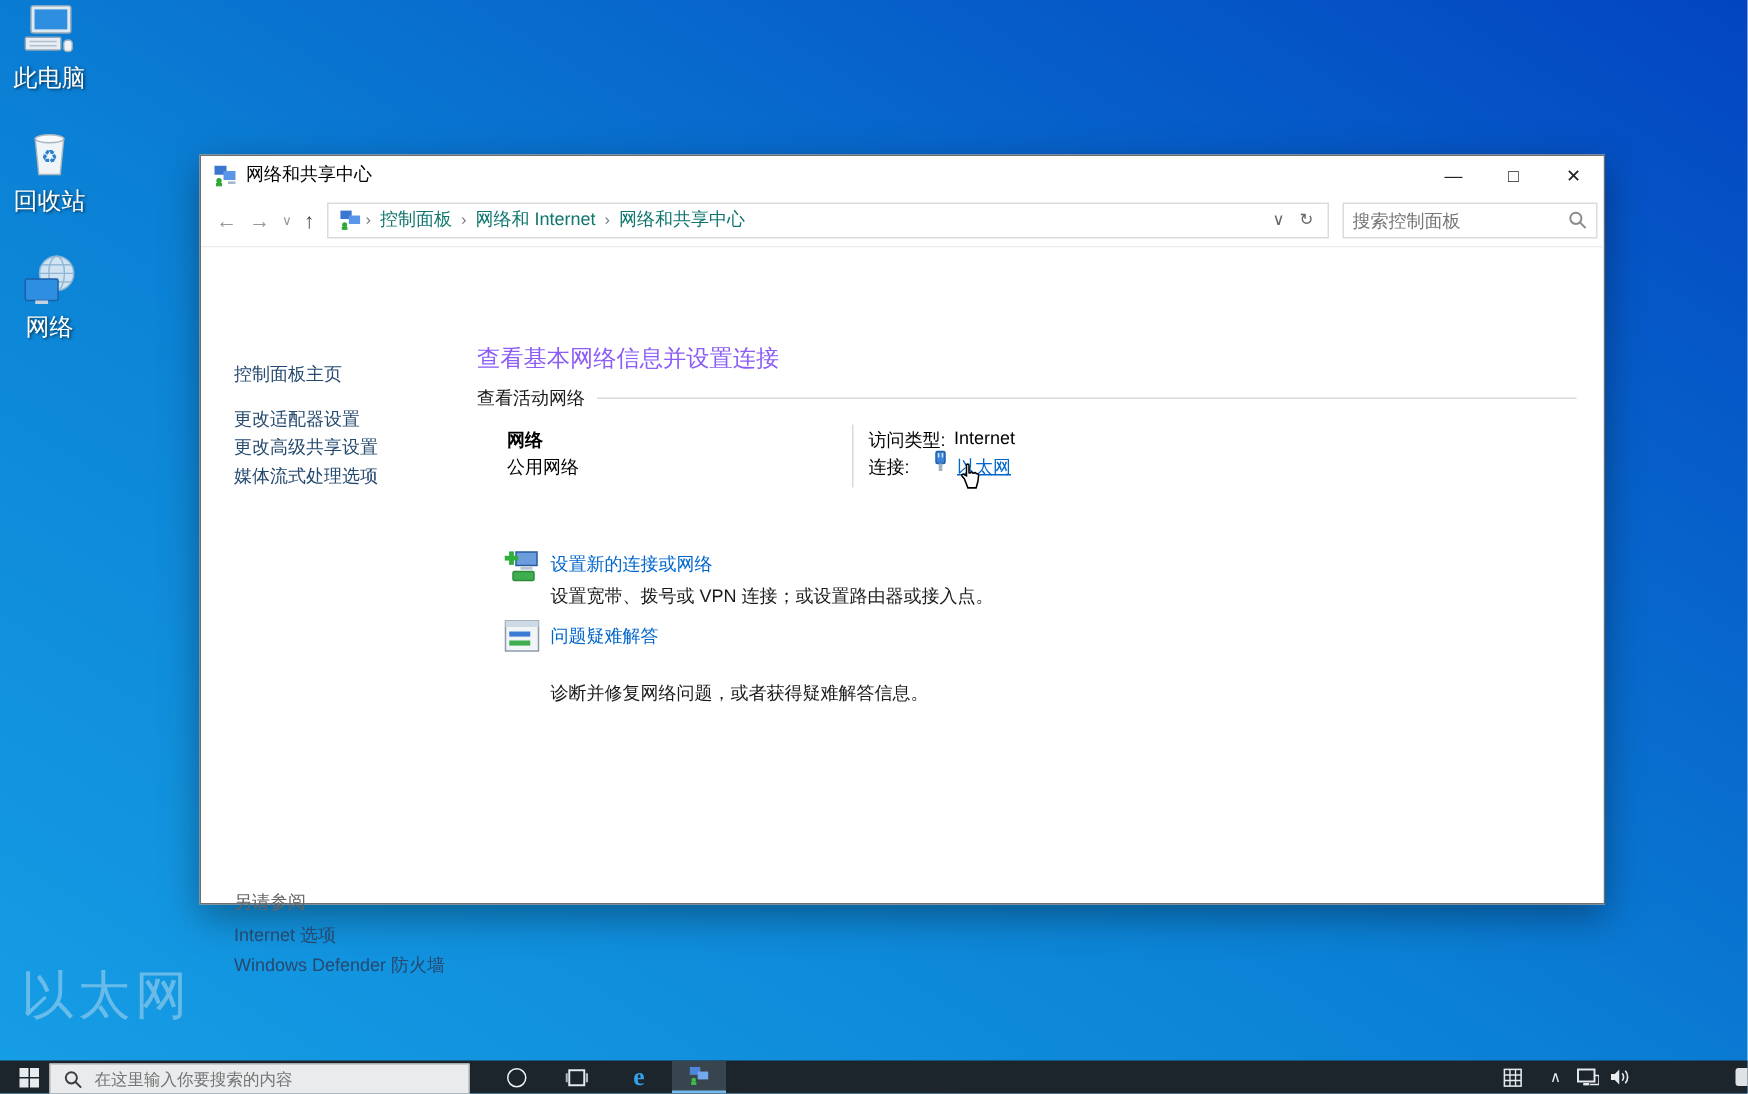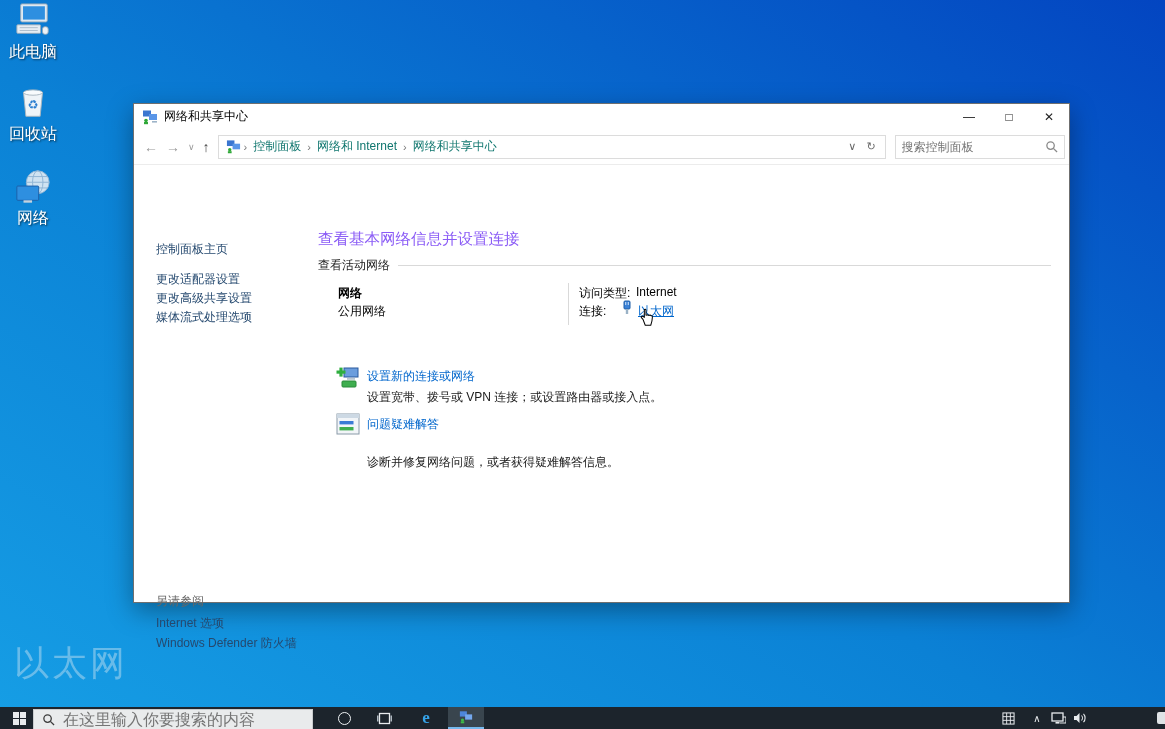--- a/index.html
+++ b/index.html
@@ -75,21 +75,21 @@
     background:#1c242c; display:flex; align-items:center; overflow:hidden;
   }
   .tb-item { display:flex; align-items:center; justify-content:center; height:100%; }
   .start { position:absolute; left:6px; width:26px; }
   .win-logo { display:grid; grid-template-columns:6px 6px; grid-template-rows:6px 6px; gap:1px; }
   .win-logo span { background:#e8ebee; }
   .tb-search {
     position:absolute; left:33px; width:280px; height:21px; top:2px;
     background:#e9ebec; border:1px solid #c9ccce; display:flex; align-items:center; padding:0 8px;
   }
-  .tb-search input { flex:1; border:0; outline:none; background:transparent; font-size:16px; color:#3c3c3c; font-family:"Liberation Sans",sans-serif; }
+  .tb-search input { flex:1; border:0; outline:none; background:transparent; font-size:11px; color:#3c3c3c; font-family:"Liberation Sans",sans-serif; }
   .tb-search .mag { color:#3c3c3c; font-size:13px; margin-right:8px; }
   .cortana { position:absolute; left:332px; width:24px; }
   .cortana .ring { width:13px; height:13px; border:1.6px solid #eef2f4; border-radius:50%; }
   .taskview { position:absolute; left:372px; width:24px; }
   .edge { position:absolute; left:414px; width:24px; color:#35a3e8; font-weight:bold; font-size:17px; font-family:"Liberation Serif",serif; }
   .app-btn { position:absolute; left:448px; width:36px; height:100%; background:#39454e; border-bottom:2px solid #76b9ed; }
   .tray-ime { position:absolute; left:998px; width:20px; }
   .tray-chev { position:absolute; left:1028px; width:18px; color:#e8ebee; font-size:10px; }
   .tray-net { position:absolute; left:1048px; width:20px; }
   .tray-vol { position:absolute; left:1070px; width:20px; }

